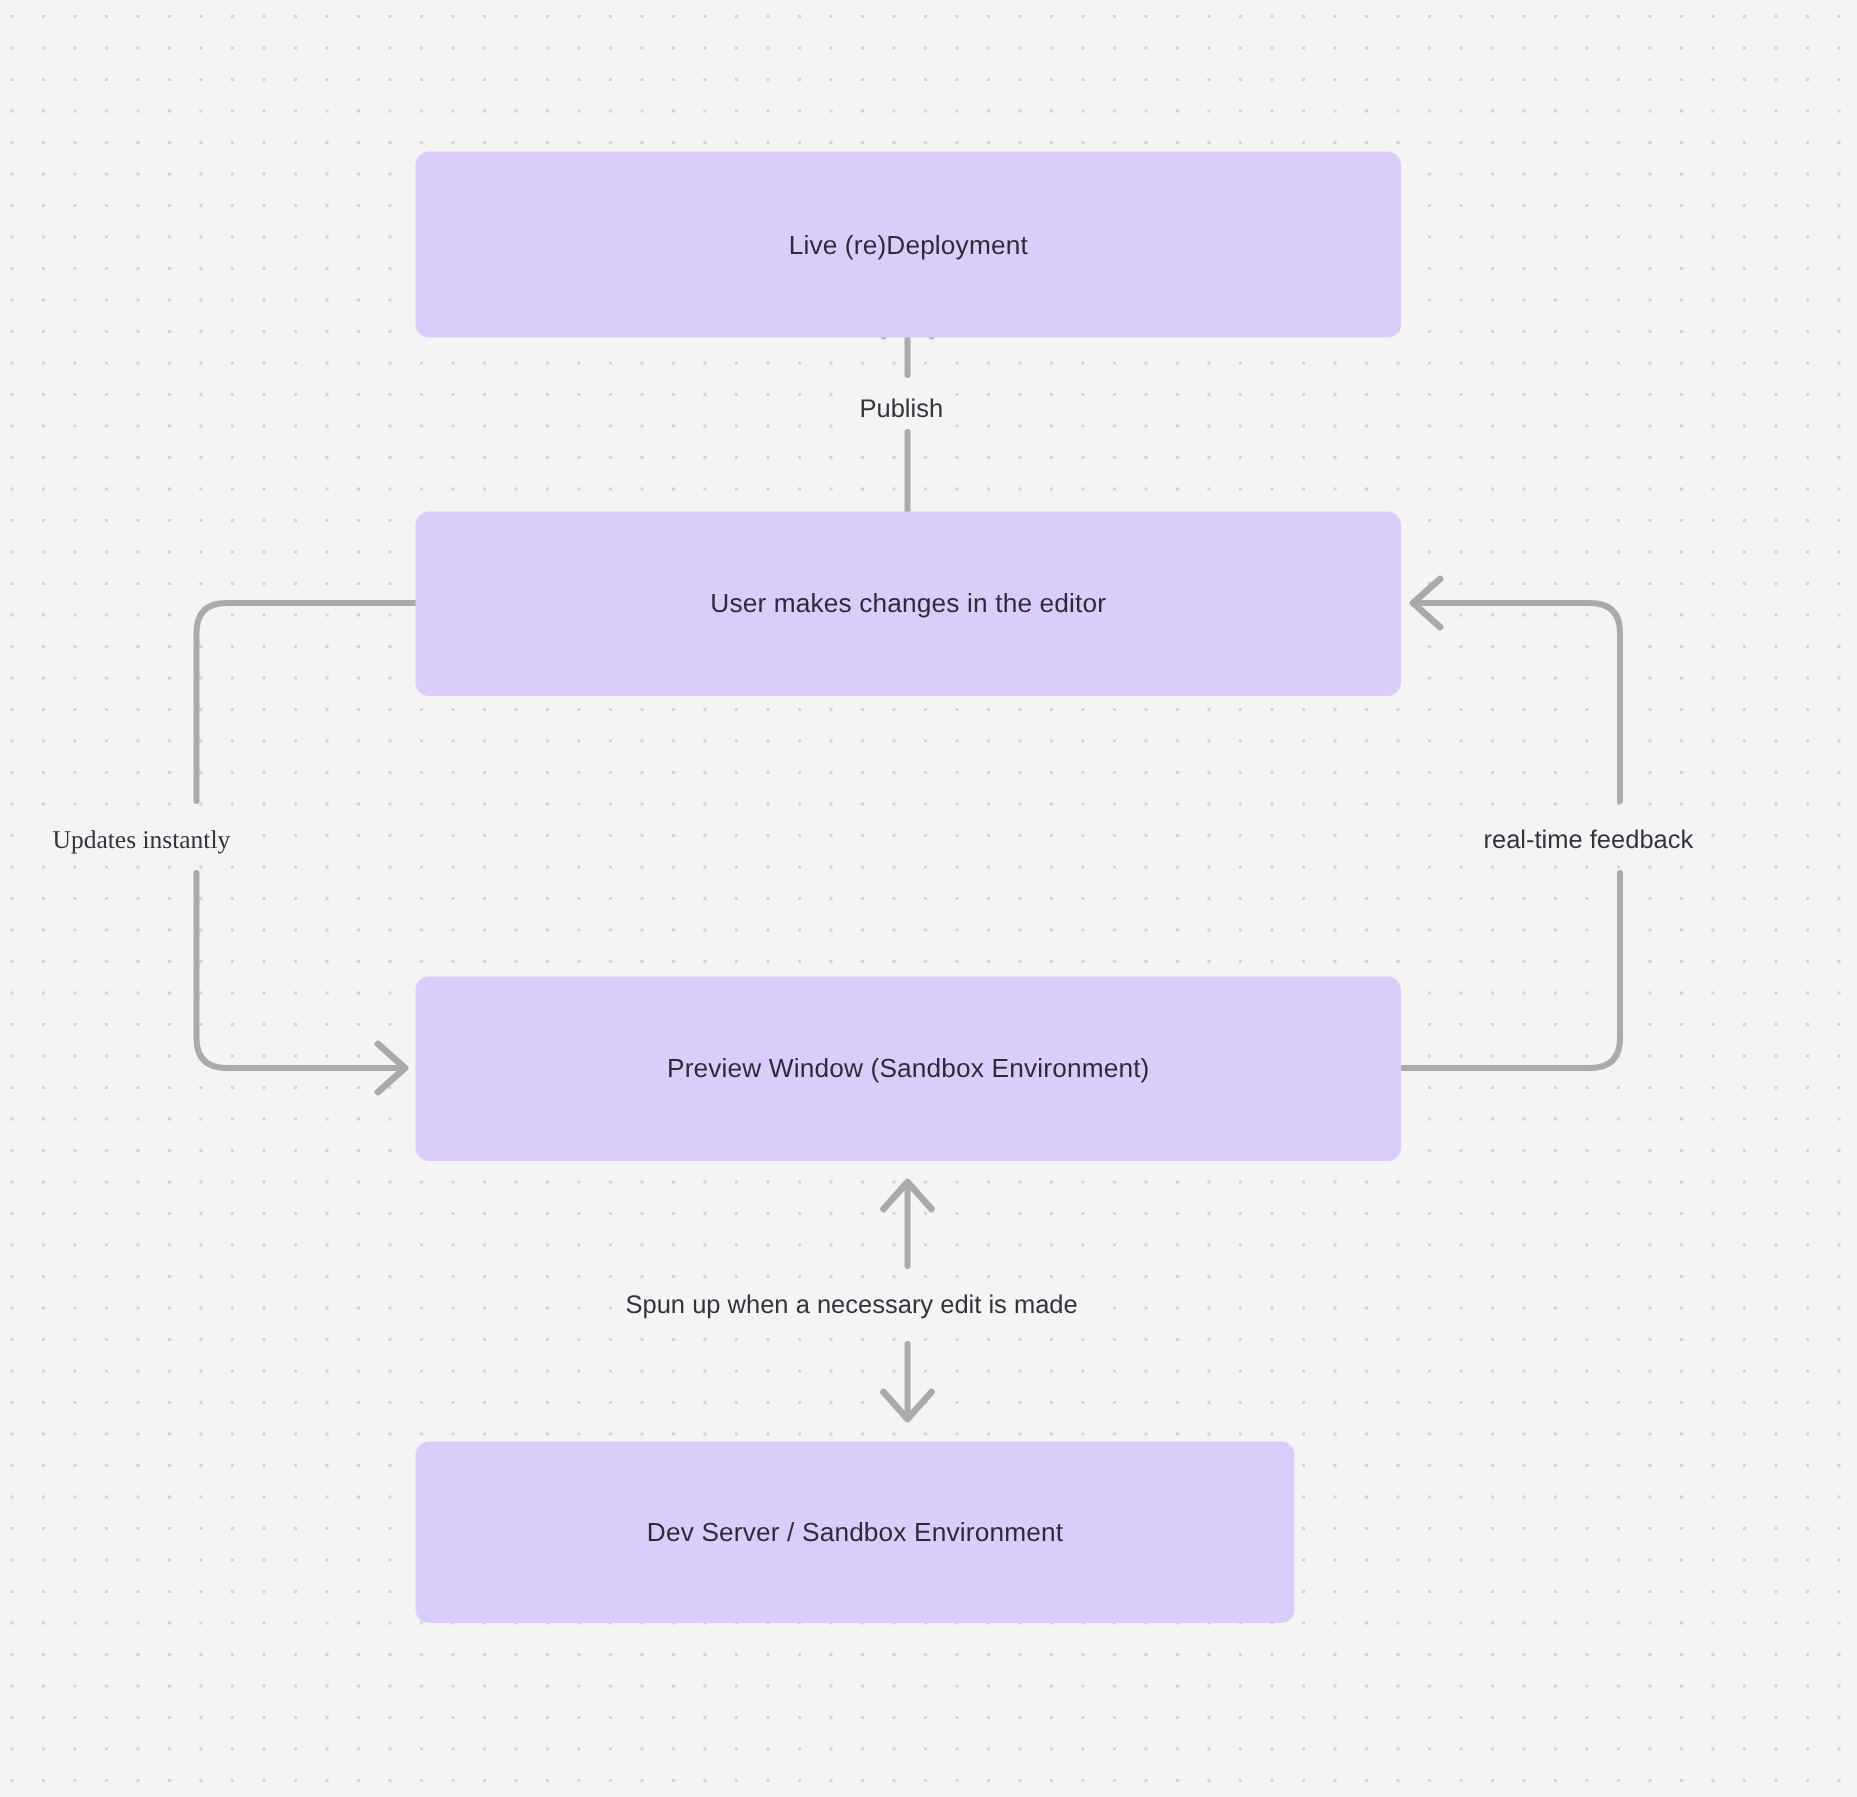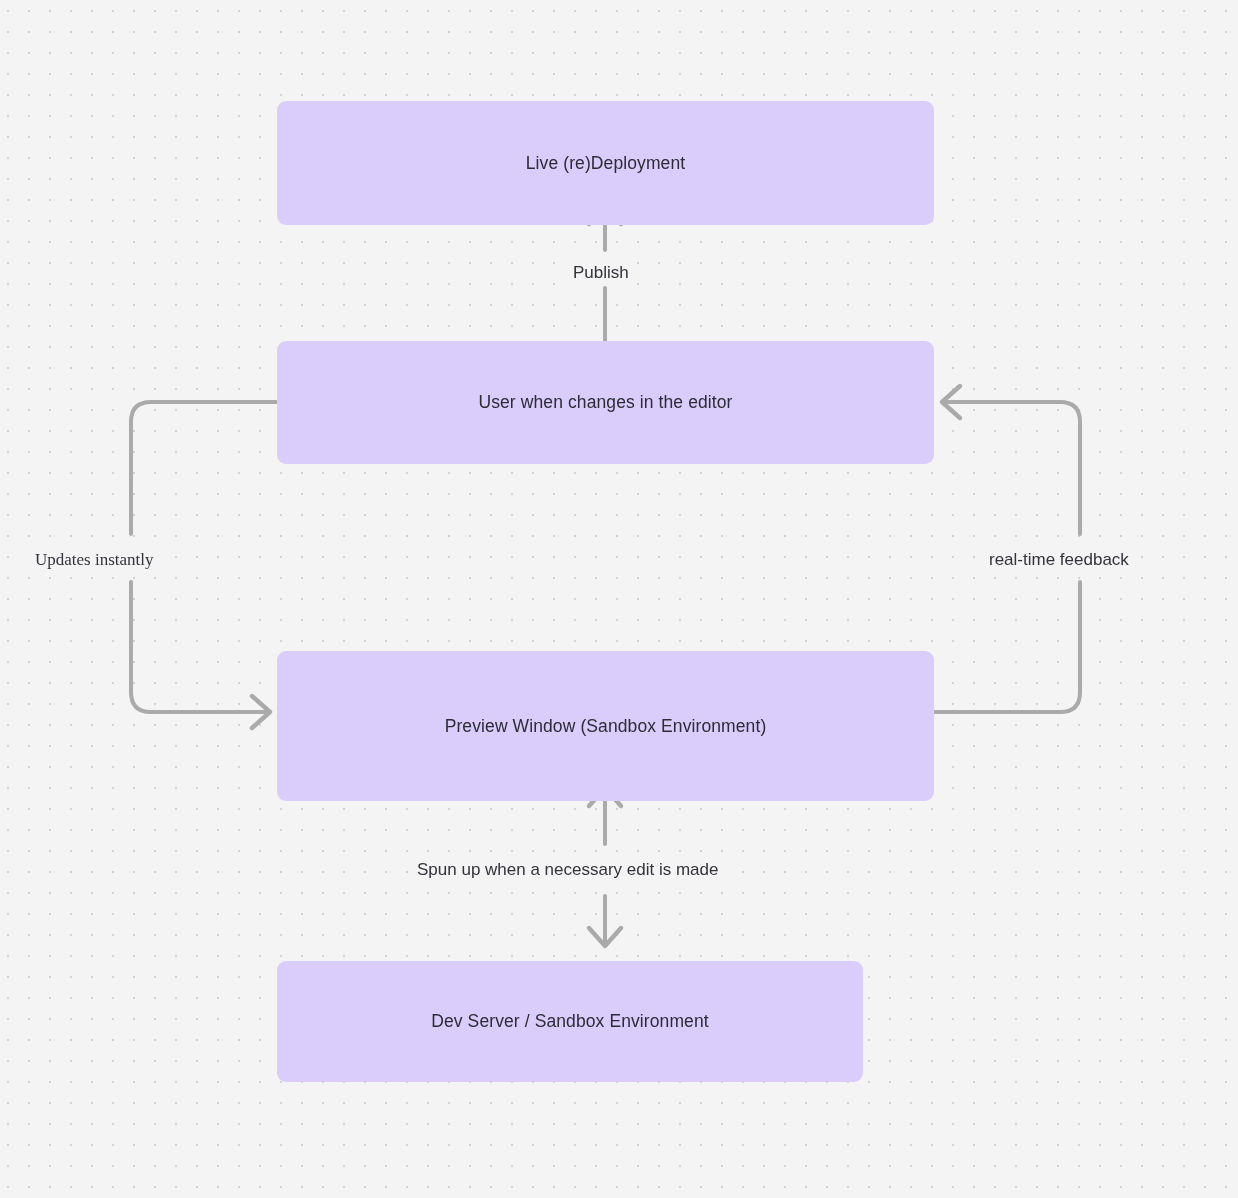--- a/index.html
+++ b/index.html
@@ -62,21 +62,21 @@
     text-align: center;
     color: #2c2c36;
     font-size: 17.5px;
     line-height: 1.3;
     letter-spacing: 0.1px;
     padding: 6px 20px;
   }
 
   #node-deploy  { left: 277px; top: 73px;  width: 657px; height: 124px; margin-top: 28px; }
   #node-editor  { left: 277px; top: 341px; width: 657px; height: 123px; }
-  #node-preview { left: 277px; top: 651px; width: 657px; height: 150px; }
+  #node-preview { left: 277px; top: 651px; width: 657px; height: 123px; }
   #node-dev     { left: 277px; top: 961px; width: 586px; height: 121px; }
 
   
   .edge-label {
     position: absolute;
     color: #33333c;
     font-size: 17px;
     line-height: 1;
     white-space: nowrap;
     background: #f4f4f4;
@@ -119,21 +119,21 @@
       <path class="wire" d="M 605 896 L 605 944"></path>
       <path class="head" d="M 589 928 L 605 946 L 621 928"></path>
     </g>
   </svg>
 
   <div class="node" id="node-deploy">
     <span>Live (re)Deployment</span>
   </div>
 
   <div class="node" id="node-editor">
-    <span>User when changes in the editor</span>
+    <span>User makes changes in the editor</span>
   </div>
 
   <div class="node" id="node-preview">
     <span>Preview Window (Sandbox Environment)</span>
   </div>
 
   <div class="node" id="node-dev">
     <span>Dev Server / Sandbox Environment</span>
   </div>
 

